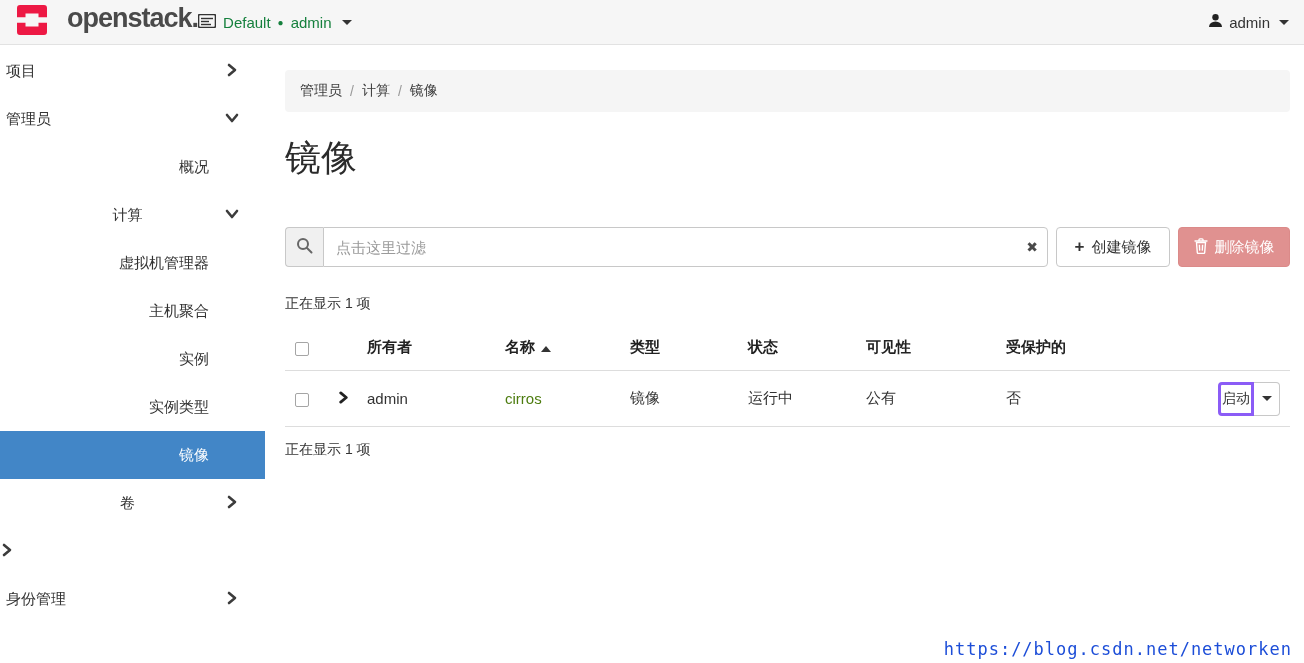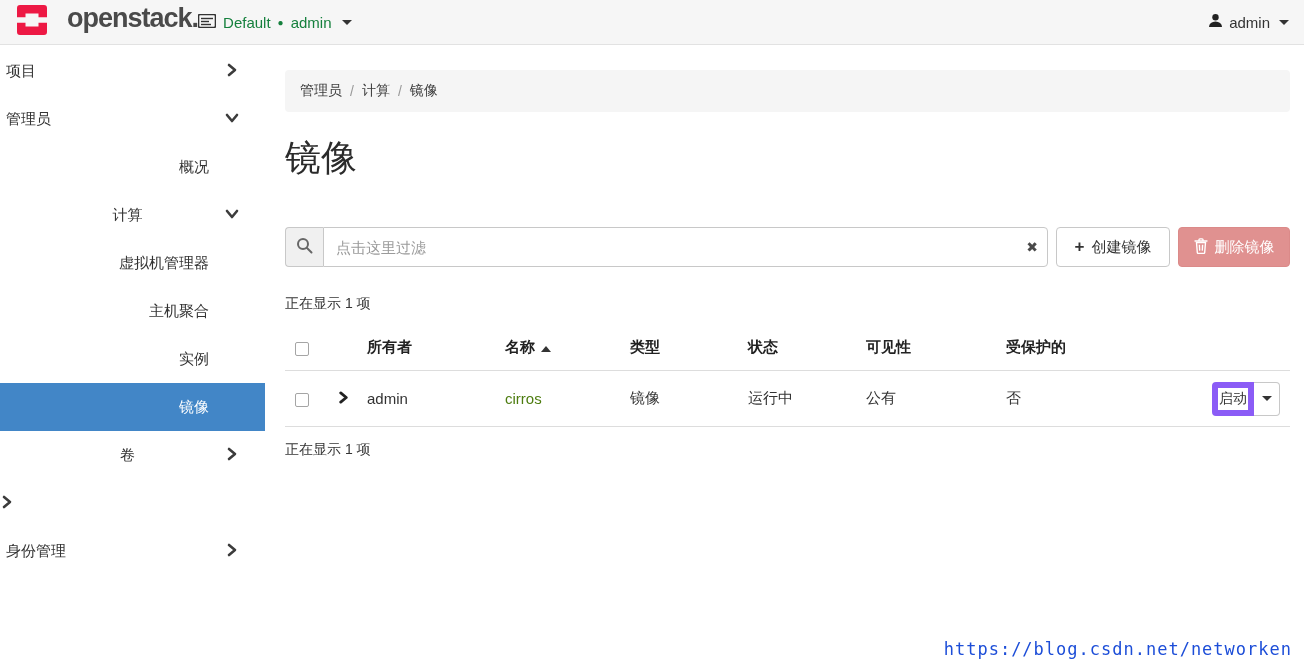--- a/index.html
+++ b/index.html
@@ -64,21 +64,21 @@
     padding:13px 10px; border-bottom:1px solid #ddd; }
   table.data td { font-size:15px; color:#333; padding:10px 10px; border-bottom:1px solid #ddd;
     height:56px; vertical-align:middle; }
   .cb { appearance:none; -webkit-appearance:none; width:14px; height:14px; border:1px solid #a5a5a5;
     border-radius:2px; background:#fff; cursor:pointer; vertical-align:middle; }
   .sort-asc { display:inline-block; width:0; height:0; border-left:5px solid transparent;
     border-right:5px solid transparent; border-bottom:6px solid #333; margin-left:6px; }
   .link { color:#4d7c0f; text-decoration:none; cursor:pointer; }
   .td-actions { text-align:right; }
   .split-btn { display:inline-flex; height:34px; }
-  .split-main { background:#fff; border:6px solid #8b5cf6; border-radius:4px 0 0 4px;
+  .split-main { background:#fff; border:3px solid #8b5cf6; border-radius:4px 0 0 4px;
     padding:0 1px; font-size:14px; color:#333; display:flex; align-items:center; cursor:pointer; }
   .split-caret { background:#fff; border:1px solid #c8c8c8; border-left:none; border-radius:0 4px 4px 0;
     width:26px; display:flex; align-items:center; justify-content:center; cursor:pointer; }
   .split-caret .caret { margin-left:0; border-top-color:#333; }
   .expander svg { stroke:#222; }
 
   .footer-count { font-size:14px; color:#333; padding:14px 0; }
 
   
   .watermark { position:absolute; right:12px; bottom:4px; font-family:"DejaVu Sans Mono",monospace;
@@ -151,20 +151,24 @@
     <div class="side-item lv3">
       <span class="lbl">虚拟机管理器</span>
       <span class="chev"></span>
     </div>
     <div class="side-item lv3">
       <span class="lbl">主机聚合</span>
       <span class="chev"></span>
     </div>
     <div class="side-item lv3">
       <span class="lbl">实例</span>
+      <span class="chev"></span>
+    </div>
+    <div class="side-item lv3">
+      <span class="lbl">实例类型</span>
       <span class="chev"></span>
     </div>
     <div class="side-item lv3 active">
       <span class="lbl">镜像</span>
       <span class="chev"></span>
     </div>
     <div class="side-item lv2">
       <span class="lbl">卷</span>
       <span class="chev"><svg width="14" height="14" viewBox="0 0 14 14" fill="none" stroke-width="2.6" stroke-linecap="round" stroke-linejoin="round">
             <polyline points="4,2 10,7 4,12"></polyline>

